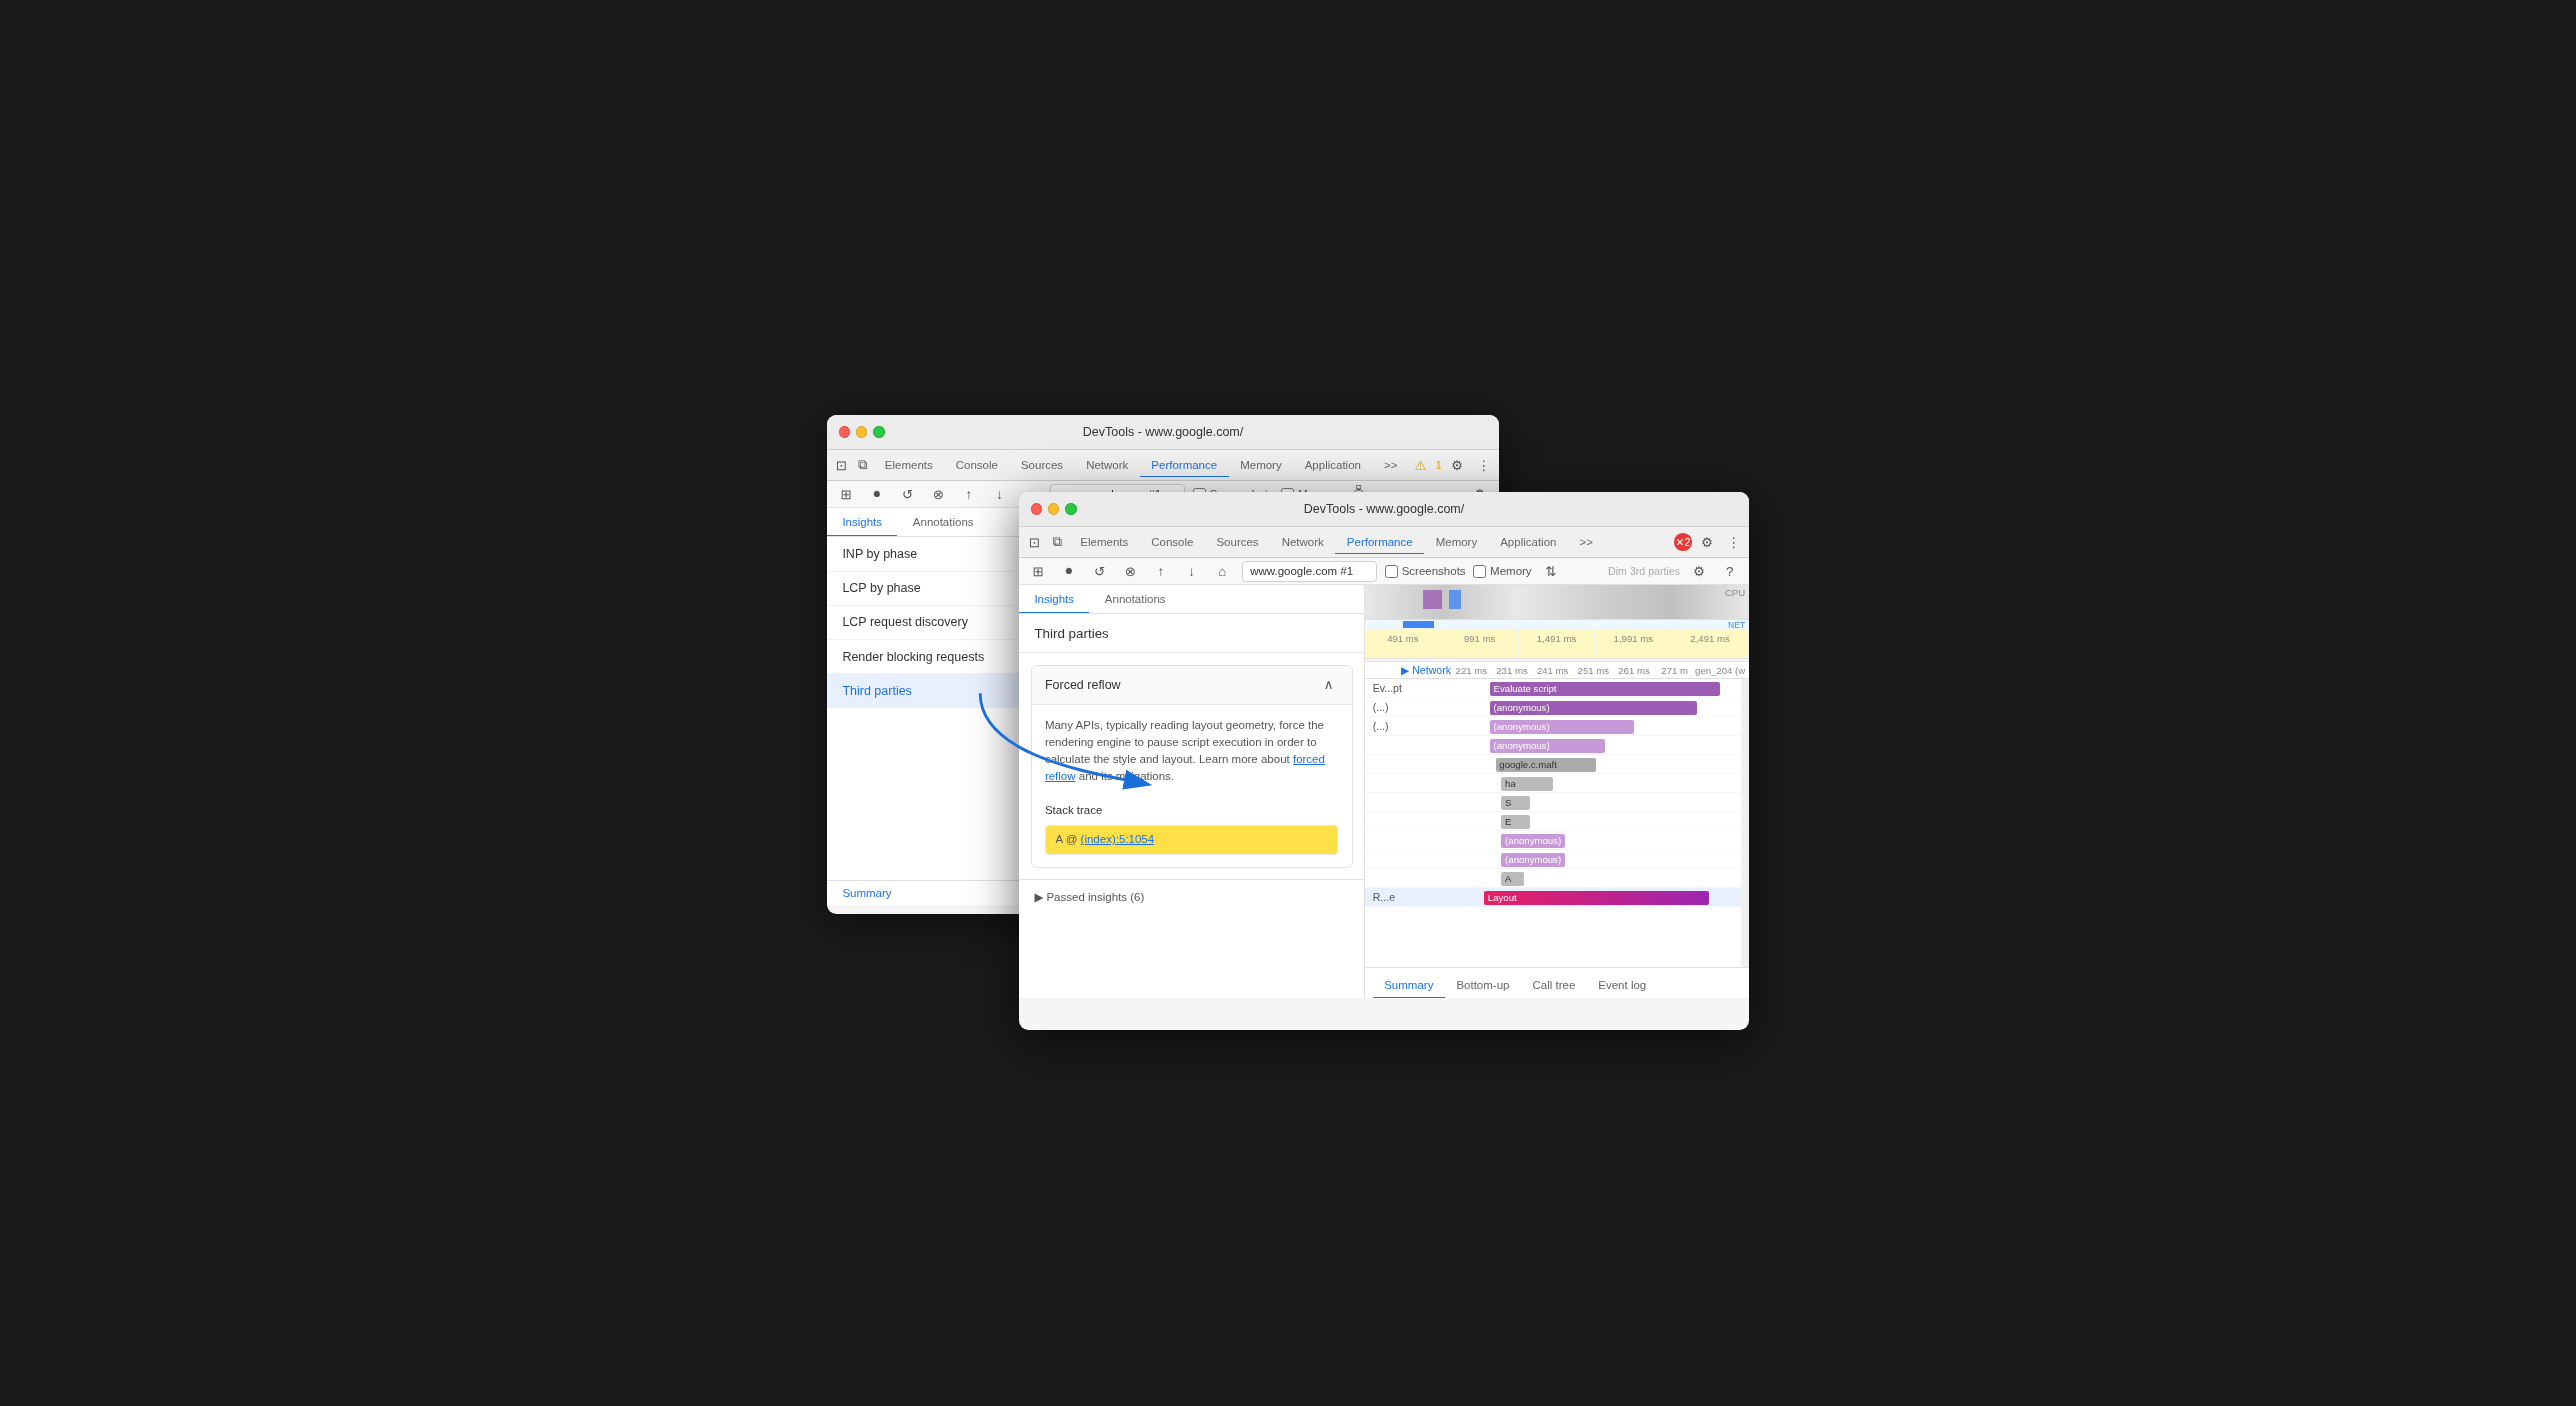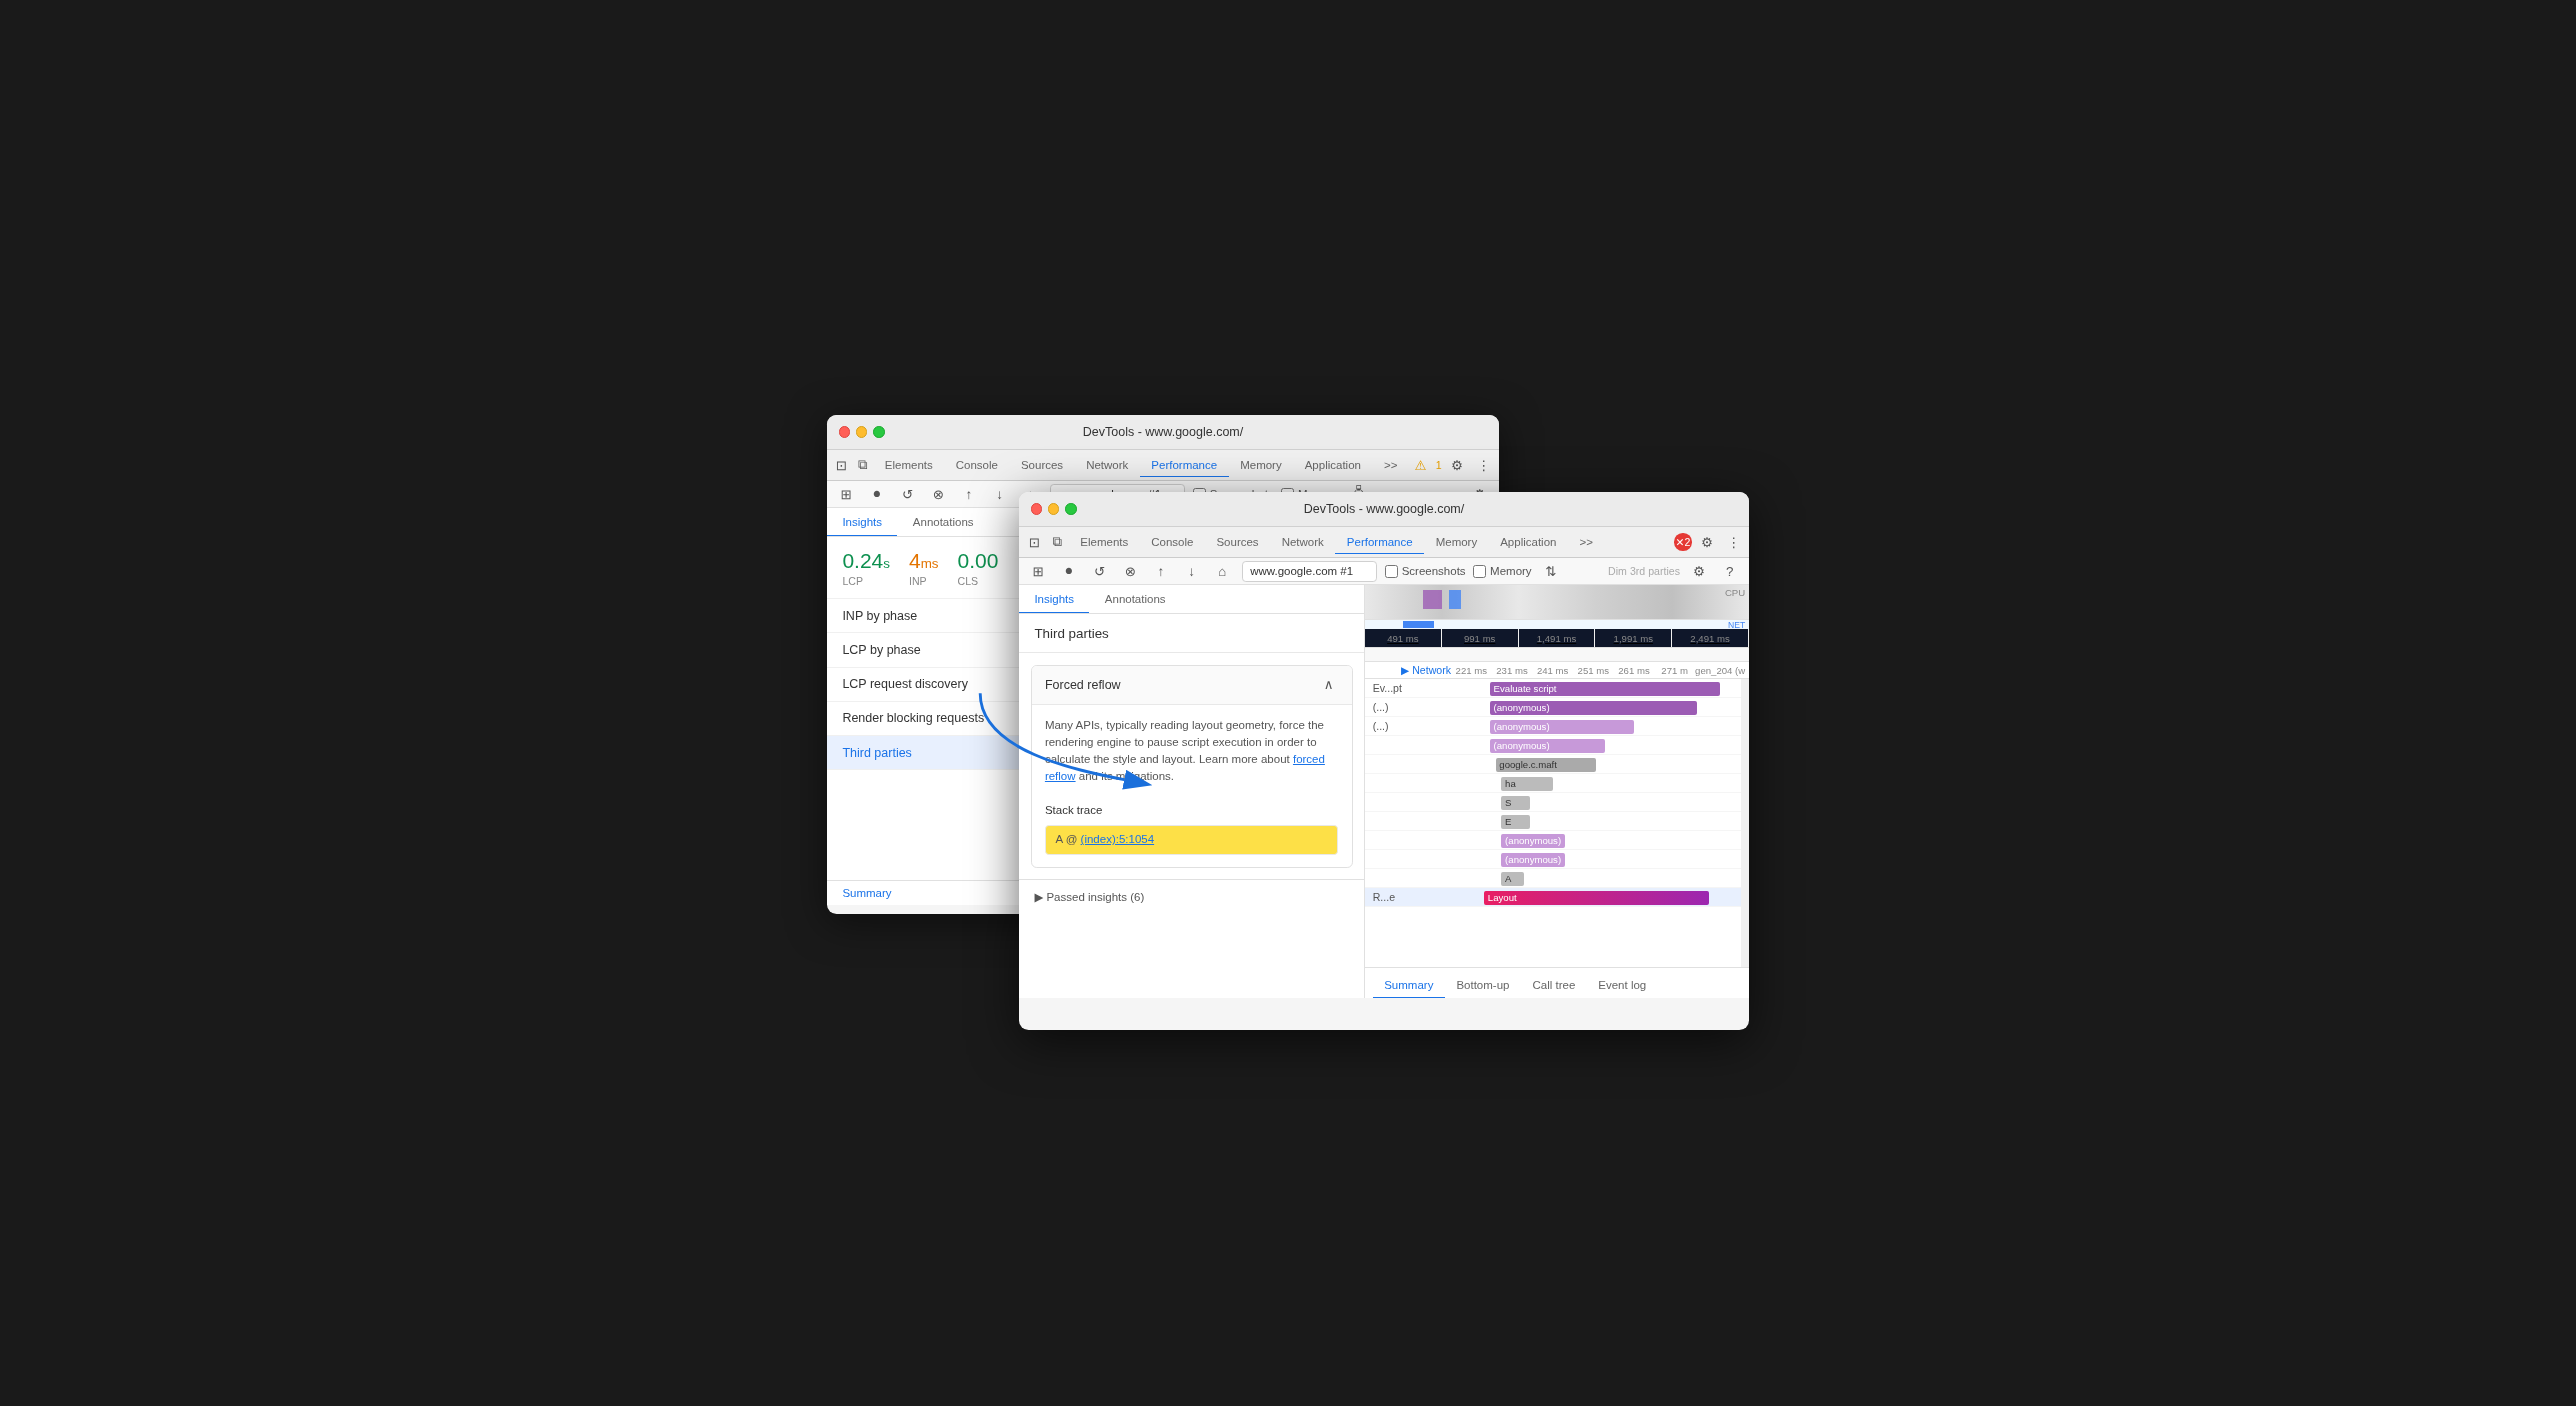--- a/index.html
+++ b/index.html
@@ -362,25 +362,24 @@
 
     .trace-timeline {
       height: 77px;
       background: #f8f8f8;
       border-bottom: 1px solid #e0e0e0;
       position: relative;
       overflow: hidden;
     }
 
     .trace-ruler {
-      height: 19px;
+      height: 30px;
       display: flex;
       border-bottom: 1px solid #e0e0e0;
-      background: #0f172a;
-      text-decoration: underline;
+      background: #fef9c3;
     }
 
     .trace-ruler-mark {
       flex: 1;
       font-size: 9.6px;
       color: #888;
       text-align: center;
       line-height: 19px;
       border-right: 1px solid #f0f0f0;
     }
@@ -559,40 +558,20 @@
     </div>
 
     <div class="insights-panel">
 
       <div class="insights-sidebar">
         <div class="insights-tabs">
           <div class="insights-tab active">Insights</div>
           <div class="insights-tab">Annotations</div>
         </div>
 
-        <div class="metrics-row">
-          <div class="metric">
-            <span class="metric-value good">
-              <span>0.24</span><span class="unit">s</span>
-            </span>
-            <span class="metric-label">LCP</span>
-          </div>
-          <div class="metric">
-            <span class="metric-value medium">
-              <span>4</span><span class="unit">ms</span>
-            </span>
-            <span class="metric-label">INP</span>
-          </div>
-          <div class="metric">
-            <span class="metric-value good">
-              <span>0.00</span>
-            </span>
-            <span class="metric-label">CLS</span>
-          </div>
-        </div>
 
         <div class="insight-item">INP by phase</div>
         <div class="insight-item">LCP by phase</div>
         <div class="insight-item">LCP request discovery</div>
         <div class="insight-item">Render blocking requests</div>
         <div class="insight-item active">Third parties</div>
       </div>
 
       <div class="back-timeline-section">
         <div class="timeline-header">

